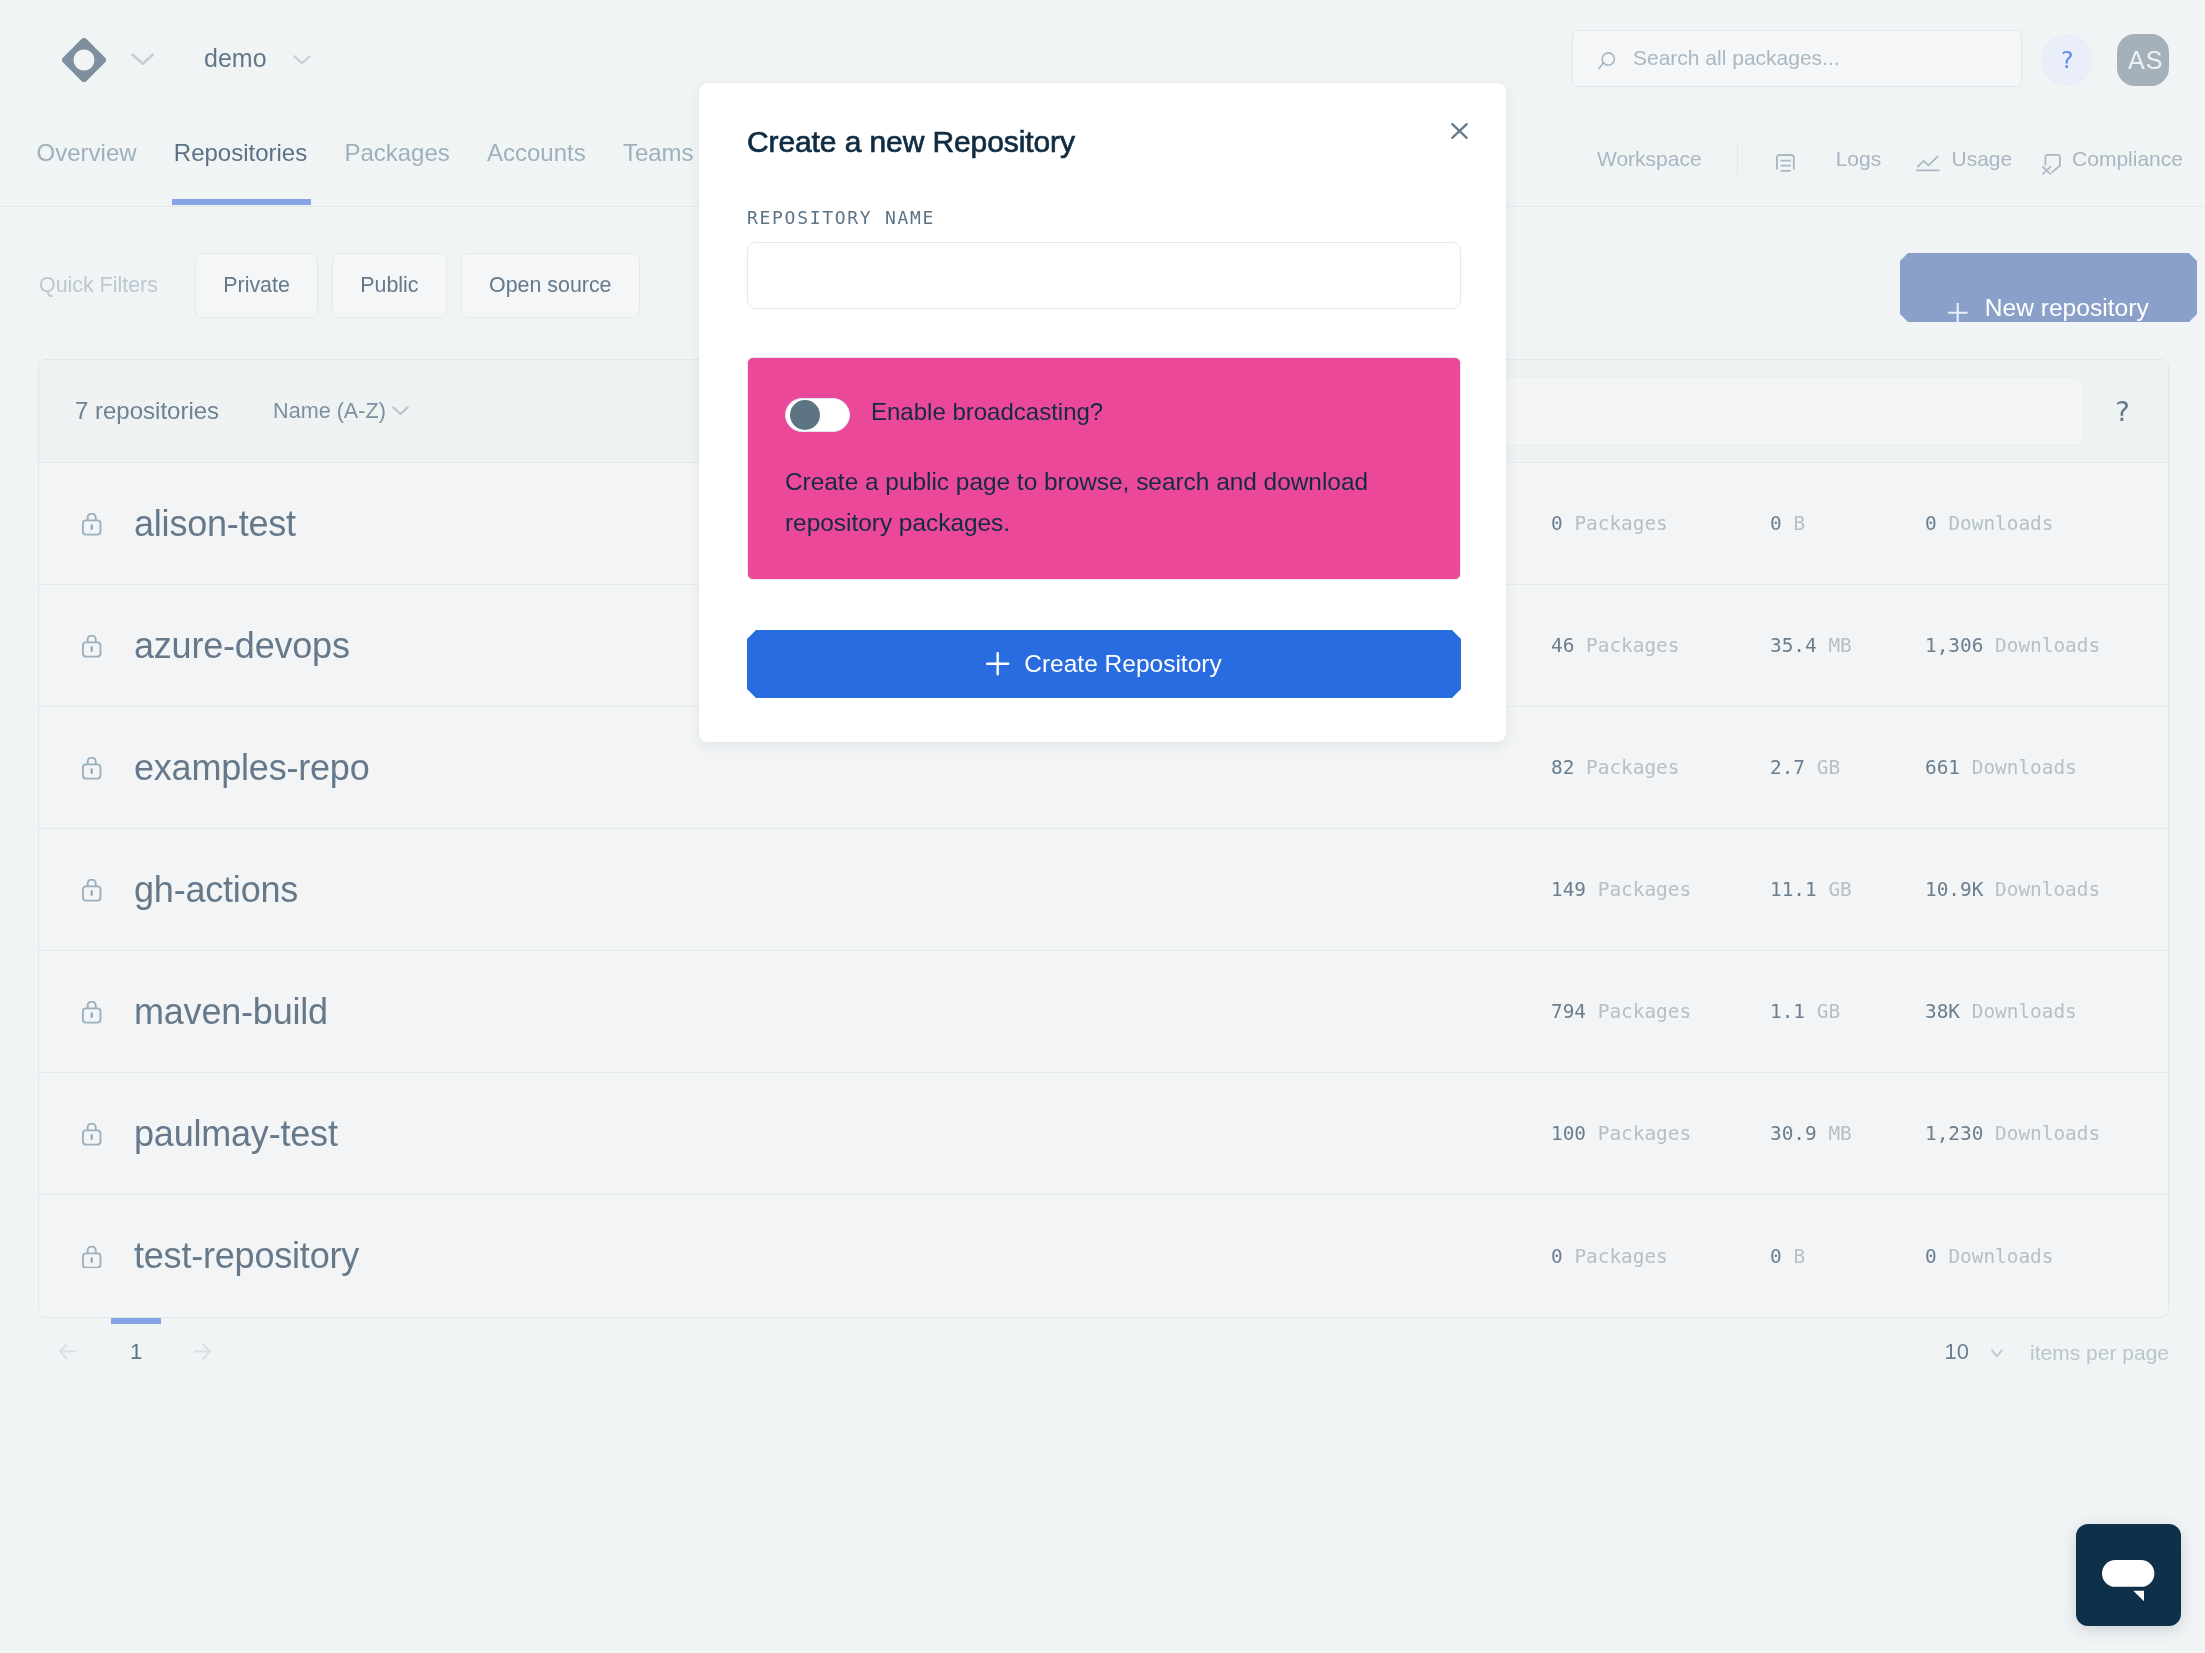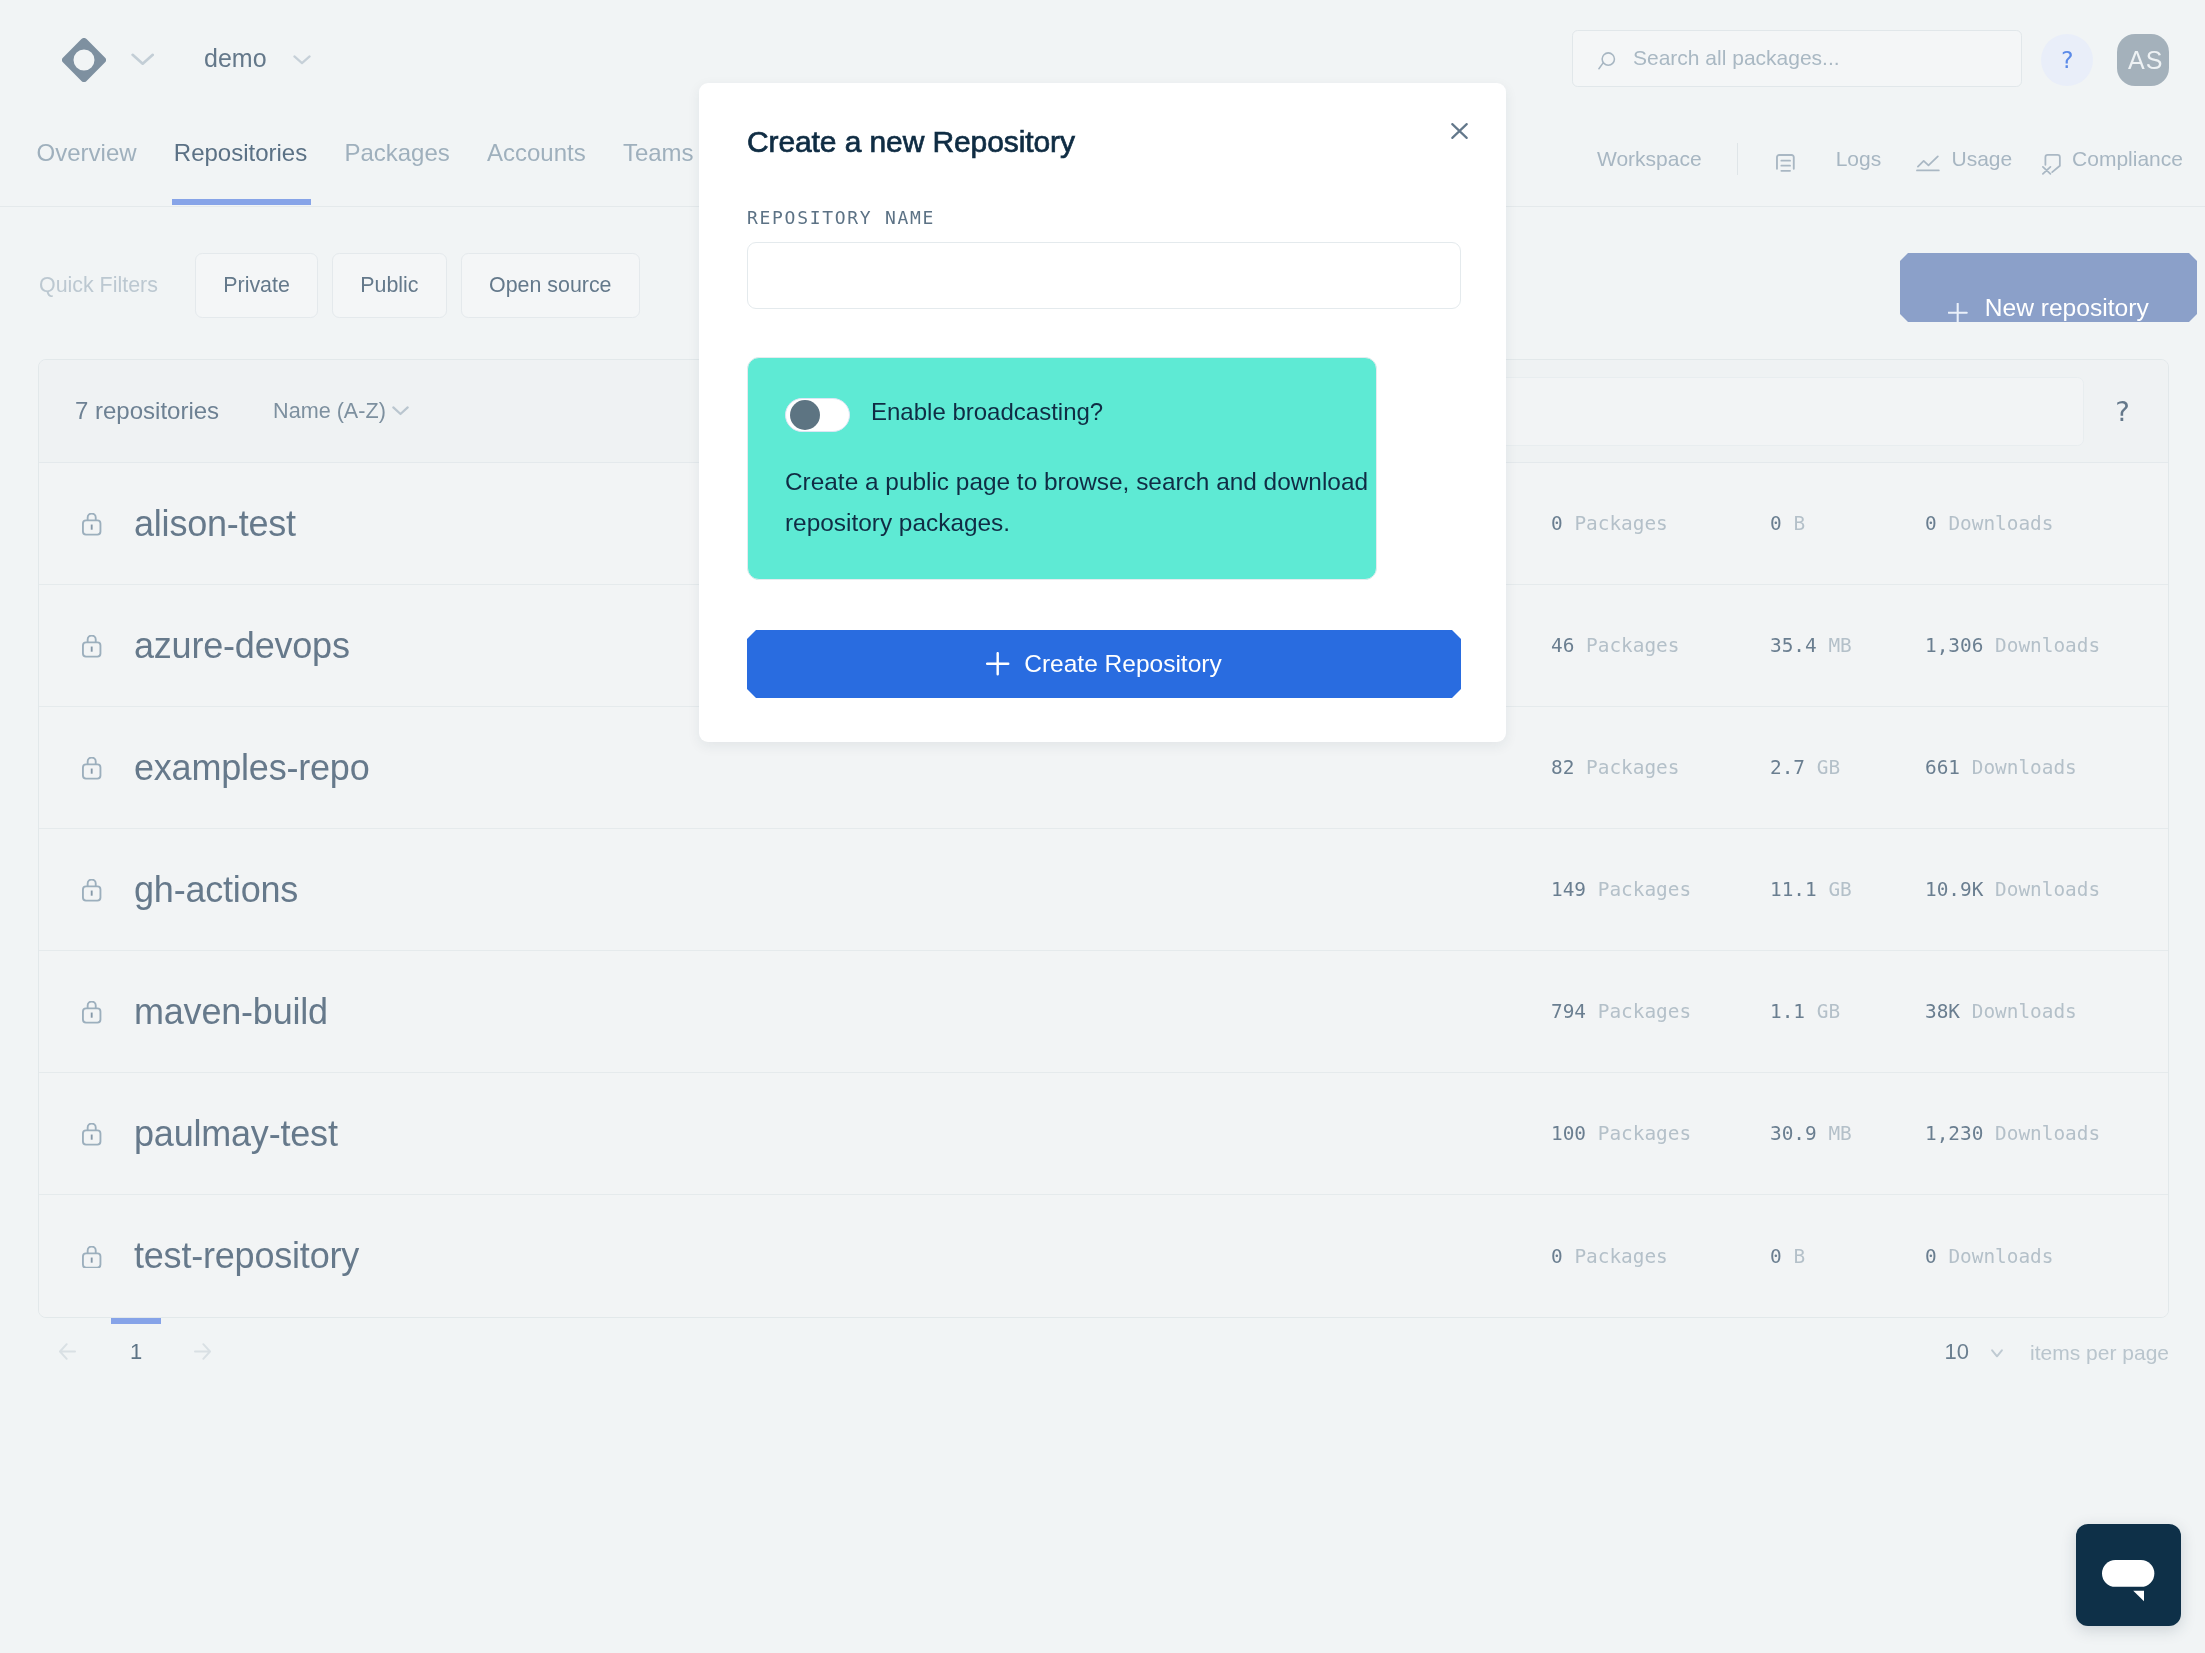--- a/index.html
+++ b/index.html
@@ -111,22 +111,22 @@
   
   .modal { position: absolute; left: 699px; top: 83px; width: 807px; height: 659px;
            background: #fff; border-radius: 9px; box-shadow: 0 4px 13px rgba(30,50,70,.075); }
   .modal .close { position: absolute; left: 752px; top: 40px; cursor: pointer; line-height: 0;}
   .modal h2 { position: absolute; left: 48px; top: 42px; font-size: 30px; color: #0f2c43; font-weight: 400;
              -webkit-text-stroke: 0.7px #0f2c43; letter-spacing: -0.1px;}
   .modal .flabel { position: absolute; left: 48px; top: 124px; font-size: 18px; color: #5c7285;
                    font-family: "DejaVu Sans Mono", monospace; letter-spacing: 1.7px; }
   .modal .finput { position: absolute; left: 48px; top: 159px; width: 714px; height: 67px;
                    border: 1.3px solid #e4eaed; border-radius: 9px; background: #fff; outline: none; }
-  .panel { position: absolute; left: 48px; top: 274px; width: 630px; height: 223px;
-           background: #5eead4; border: 1.1px solid #e5ebee; border-radius: 12px; }
+  .panel { position: absolute; left: 48px; top: 274px; width: 714px; height: 223px;
+           background: #ec4899; border: 1.1px solid #e5ebee; border-radius: 6px; }
   .toggle { position: absolute; left: 37px; top: 40px; width: 65px; height: 34px; border-radius: 17px;
             background: #fff; border: 1.2px solid #dce6f4; cursor: pointer; }
   .toggle i { position: absolute; left: 3.9px; top: 0.6px; width: 30px; height: 30px; border-radius: 50%;
               background: #5d7482; display: block; }
   .panel .tlabel { position: absolute; left: 123px; top: 40px; font-size: 24px; color: #102c44; }
   .panel .desc { position: absolute; left: 37px; top: 103px; width: 613px; font-size: 24.4px;
                  line-height: 41px; color: #102c44; }
   .create-btn { position: absolute; left: 48px; top: 547px; width: 714px; height: 68px;
                 background: #296ce0; color: #fff; font-size: 24.5px; display: flex; align-items: center;
                 justify-content: center; gap: 14.5px; cursor: pointer;

